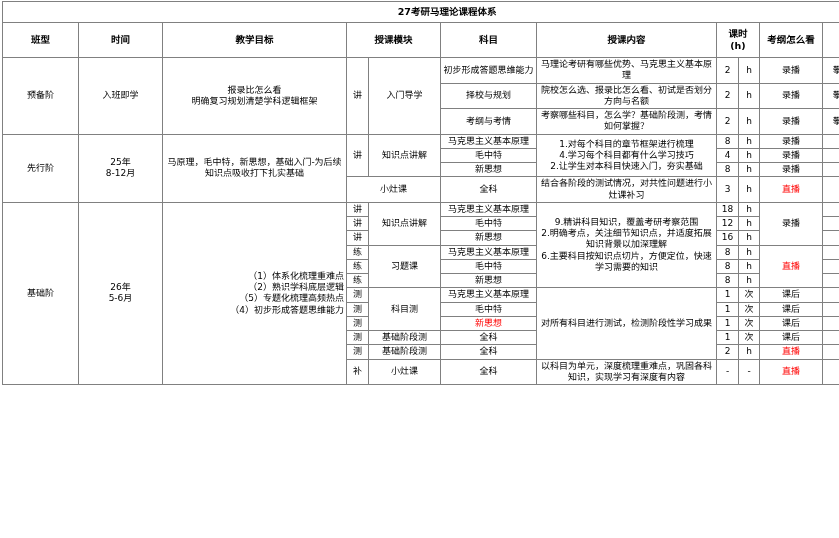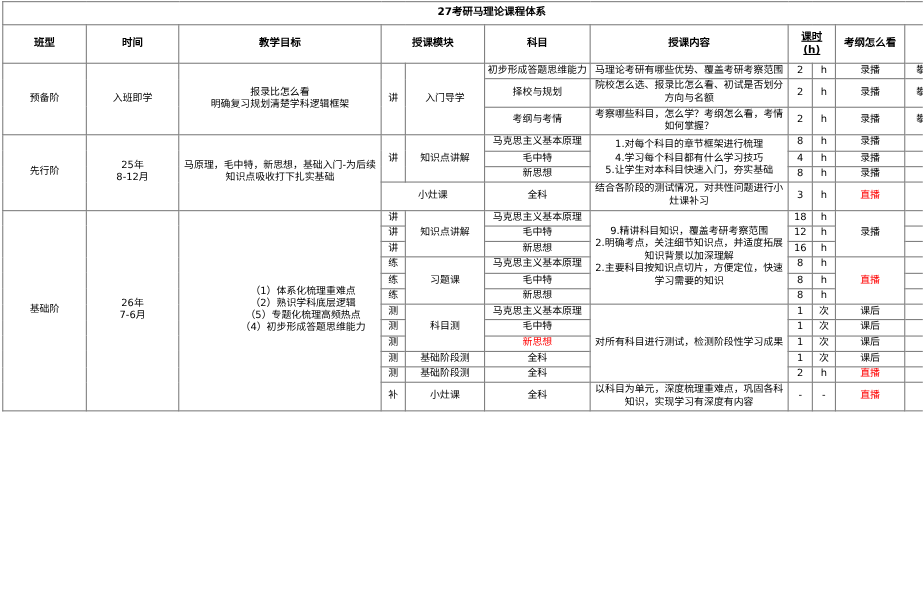--- a/index.html
+++ b/index.html
@@ -52,31 +52,30 @@
   }
   
   td.left {
     text-align: left;
     padding-left: 4px;
     vertical-align: middle;
   }
   td.tight {
     padding: 0;
     font-size: 9px;
-    text-decoration: underline;
   }
   td.narrow {
     padding: 0;
   }
   .red {
     color: #ff0000;
   }
   .indentlist {
     display: block;
-    text-align: center;
+    text-align: right;
     padding-left: 42px;
   }
   .nowrapcell {
     word-break: keep-all;
     white-space: nowrap;
   }
 </style>
 </head>
 <body>
 
@@ -120,57 +119,57 @@
     <tr>
       <td rowspan="3">预备阶</td>
       <td rowspan="3">入班即学</td>
       <td rowspan="3" class="left">
         <span>报录比怎么看</span><br>
         <span>明确复习规划清楚学科逻辑框架</span>
       </td>
       <td rowspan="3" class="narrow">讲</td>
       <td rowspan="3">入门导学</td>
       <td>初步形成答题思维能力</td>
-      <td class="left">马理论考研有哪些优势、覆盖考研考察范围</td>
+      <td class="left">马理论考研有哪些优势、马克思主义基本原理</td>
       <td class="narrow">2</td>
       <td class="narrow">h</td>
       <td>录播</td>
       <td class="nowrapcell">攀攀/肖老师</td>
     </tr>
     <tr>
       <td>择校与规划</td>
       <td class="left">院校怎么选、报录比怎么看、初试是否划分方向与名额</td>
       <td class="narrow">2</td>
       <td class="narrow">h</td>
       <td>录播</td>
       <td class="nowrapcell">攀攀/肖老师</td>
     </tr>
     <tr>
       <td>考纲与考情</td>
-      <td class="left">考察哪些科目，怎么学？考纲怎么看，考情如何掌握？</td>
+      <td class="left">考察哪些科目，怎么学？基础阶段测，考情如何掌握？</td>
       <td class="narrow">2</td>
       <td class="narrow">h</td>
       <td>录播</td>
       <td class="nowrapcell">攀攀/肖老师</td>
     </tr>
 
     <tr>
       <td rowspan="4">先行阶</td>
       <td rowspan="4">
         <span>25年</span><br>
         <span>8-12月</span>
       </td>
       <td rowspan="4" class="left">马原理，毛中特，新思想，基础入门-为后续知识点吸收打下扎实基础</td>
       <td rowspan="3" class="narrow">讲</td>
       <td rowspan="3">知识点讲解</td>
       <td>马克思主义基本原理</td>
       <td rowspan="3" class="left">
         <span>1.对每个科目的章节框架进行梳理</span><br>
         <span>4.学习每个科目都有什么学习技巧</span><br>
-        <span>5.让学生对本科目快速入门，夯实基础</span>
+        <span>2.让学生对本科目快速入门，夯实基础</span>
       </td>
       <td class="narrow">8</td>
       <td class="narrow">h</td>
       <td>录播</td>
       <td>肖老师</td>
     </tr>
     <tr>
       <td>毛中特</td>
       <td class="narrow">4</td>
       <td class="narrow">h</td>
@@ -191,35 +190,35 @@
       <td class="narrow">3</td>
       <td class="narrow">h</td>
       <td class="red">直播</td>
       <td>肖老师</td>
     </tr>
 
     <tr>
       <td rowspan="12">基础阶</td>
       <td rowspan="12">
         <span>26年</span><br>
-        <span>7-6月</span>
+        <span>5-6月</span>
       </td>
       <td rowspan="12">
         <span class="indentlist">（1）体系化梳理重难点</span>
         <span class="indentlist">（2）熟识学科底层逻辑</span>
         <span class="indentlist">（5）专题化梳理高频热点</span>
         <span class="indentlist">（4）初步形成答题思维能力</span>
       </td>
       <td class="narrow">讲</td>
       <td rowspan="3">知识点讲解</td>
       <td>马克思主义基本原理</td>
       <td rowspan="6" class="left">
         <span>9.精讲科目知识，覆盖考研考察范围</span><br>
         <span>2.明确考点，关注细节知识点，并适度拓展知识背景以加深理解</span><br>
-        <span>2.主要科目按知识点切片，方便定位，快速学习需要的知识</span>
+        <span>6.主要科目按知识点切片，方便定位，快速学习需要的知识</span>
       </td>
       <td class="narrow">18</td>
       <td class="narrow">h</td>
       <td rowspan="3">录播</td>
       <td>肖老师</td>
     </tr>
     <tr>
       <td class="narrow">讲</td>
       <td>毛中特</td>
       <td class="narrow">12</td>

